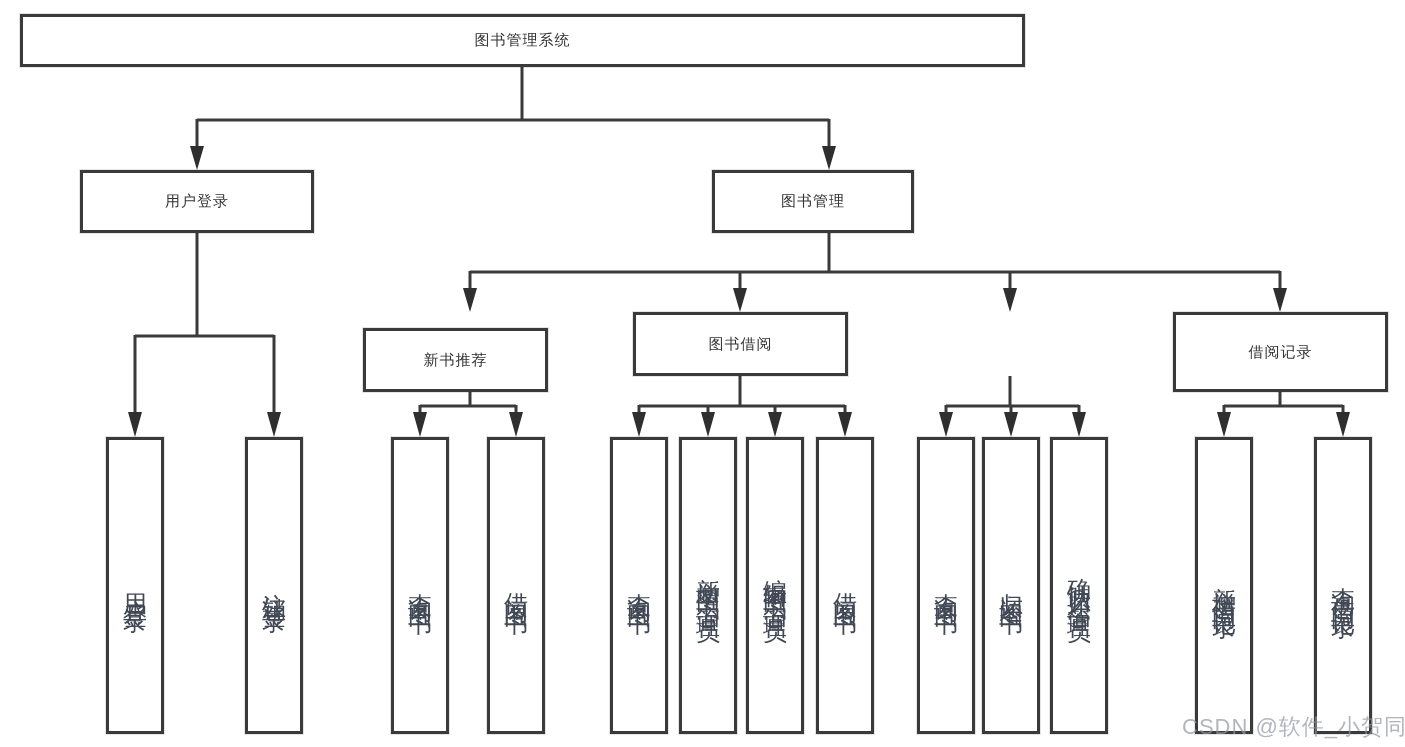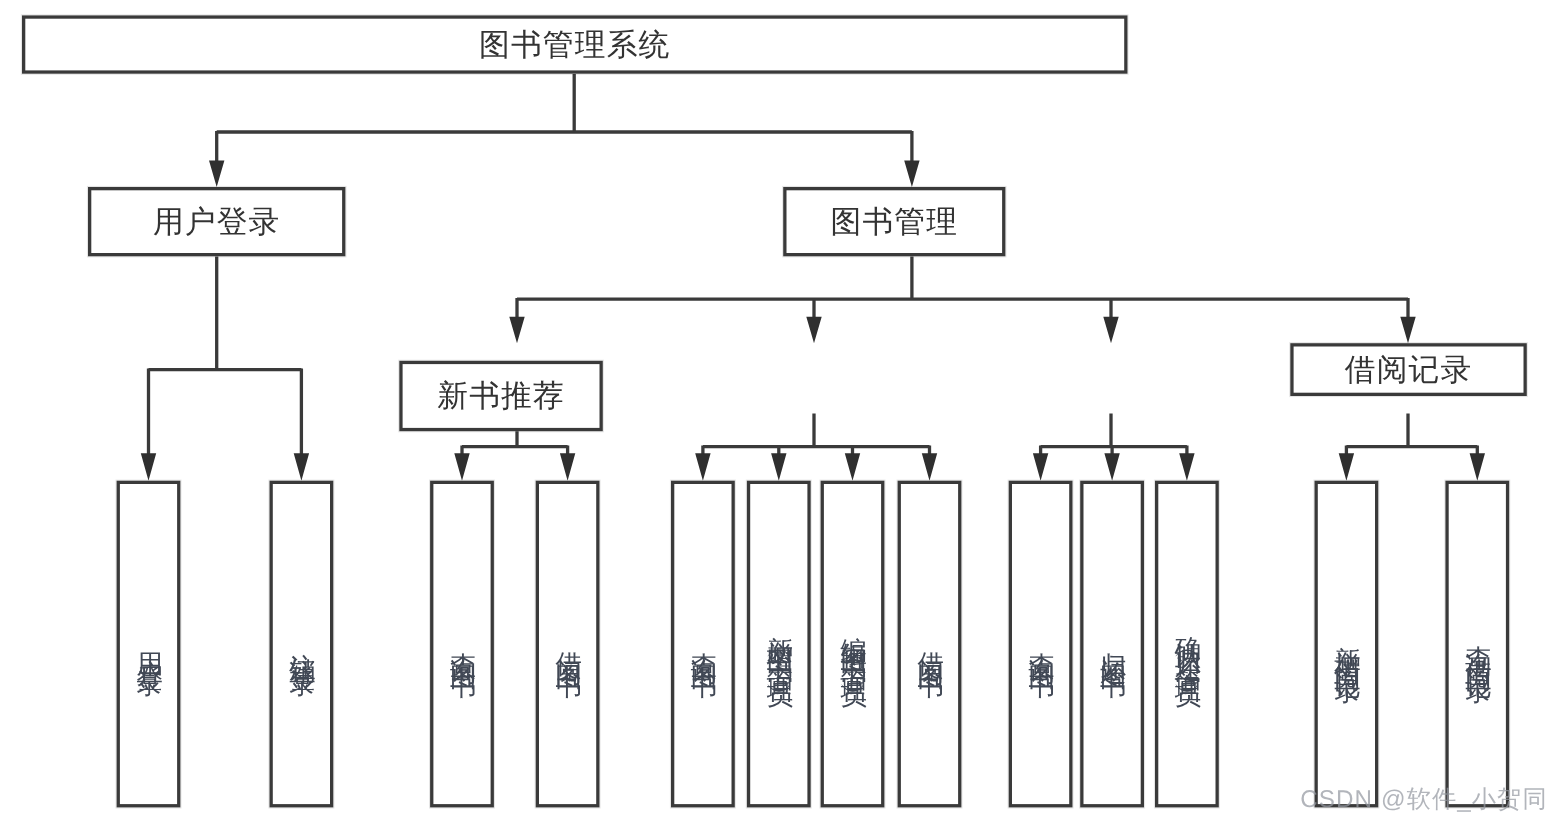--- a/index.html
+++ b/index.html
@@ -8,33 +8,33 @@
     font-family:"Liberation Sans","DejaVu Sans",sans-serif;
   }
   svg.wires{position:absolute;left:0;top:0;z-index:1;}
   .wire{stroke:#3a3a3a;stroke-width:3;fill:none;}
   .head{fill:#2f2f2f;stroke:none;}
   .box{
     position:absolute;background:#fff;border:3px solid #3a3a3a;box-sizing:border-box;
     display:flex;align-items:center;justify-content:center;z-index:2;
     box-shadow:0 0 0 1px rgba(0,0,0,0.10);
   }
-  .hlabel{font-size:28px;color:#333;letter-spacing:1px;white-space:nowrap;}
+  .hlabel{font-size:15px;color:#333;letter-spacing:1px;white-space:nowrap;}
   .leaf span{
     writing-mode:vertical-rl;text-orientation:mixed;
     font-size:24px;letter-spacing:6px;line-height:1;color:#414855;white-space:nowrap;
   }
   
   .n-root   {left:20px;  top:14px;  width:1005px;height:53px;}
   .n-login  {left:80px;  top:170px; width:234px; height:63px;}
   .n-mgmt   {left:712px; top:170px; width:202px; height:63px;}
   .n-newbook{left:363px; top:328px; width:185px; height:64px;}
   .n-borrow {left:633px; top:312px; width:215px; height:64px;}
   .n-current{left:903px; top:312px; width:215px; height:64px;}
-  .n-records{left:1173px;top:312px; width:215px; height:48px;}
+  .n-records{left:1173px;top:312px; width:215px; height:80px;}
   
   .leaf{top:437px;width:58px;height:297px;}
   .lf1 {left:106px;}
   .lf2 {left:245px;}
   .lf3 {left:391px;}
   .lf4 {left:487px;}
   .lf5 {left:610px;}
   .lf6 {left:679px;}
   .lf7 {left:746px;}
   .lf8 {left:816px;}
@@ -91,20 +91,23 @@
   <div class="box n-login">
     <span class="hlabel">用户登录</span>
   </div>
   <div class="box n-mgmt">
     <span class="hlabel">图书管理</span>
   </div>
 
   <div class="box n-newbook">
     <span class="hlabel">新书推荐</span>
   </div>
+  <div class="box n-borrow">
+    <span class="hlabel">图书借阅</span>
+  </div>
   <div class="box n-records">
     <span class="hlabel">借阅记录</span>
   </div>
 
   <div class="box leaf lf1">
     <span>用户登录</span>
   </div>
   <div class="box leaf lf2">
     <span>注销登录</span>
   </div>

